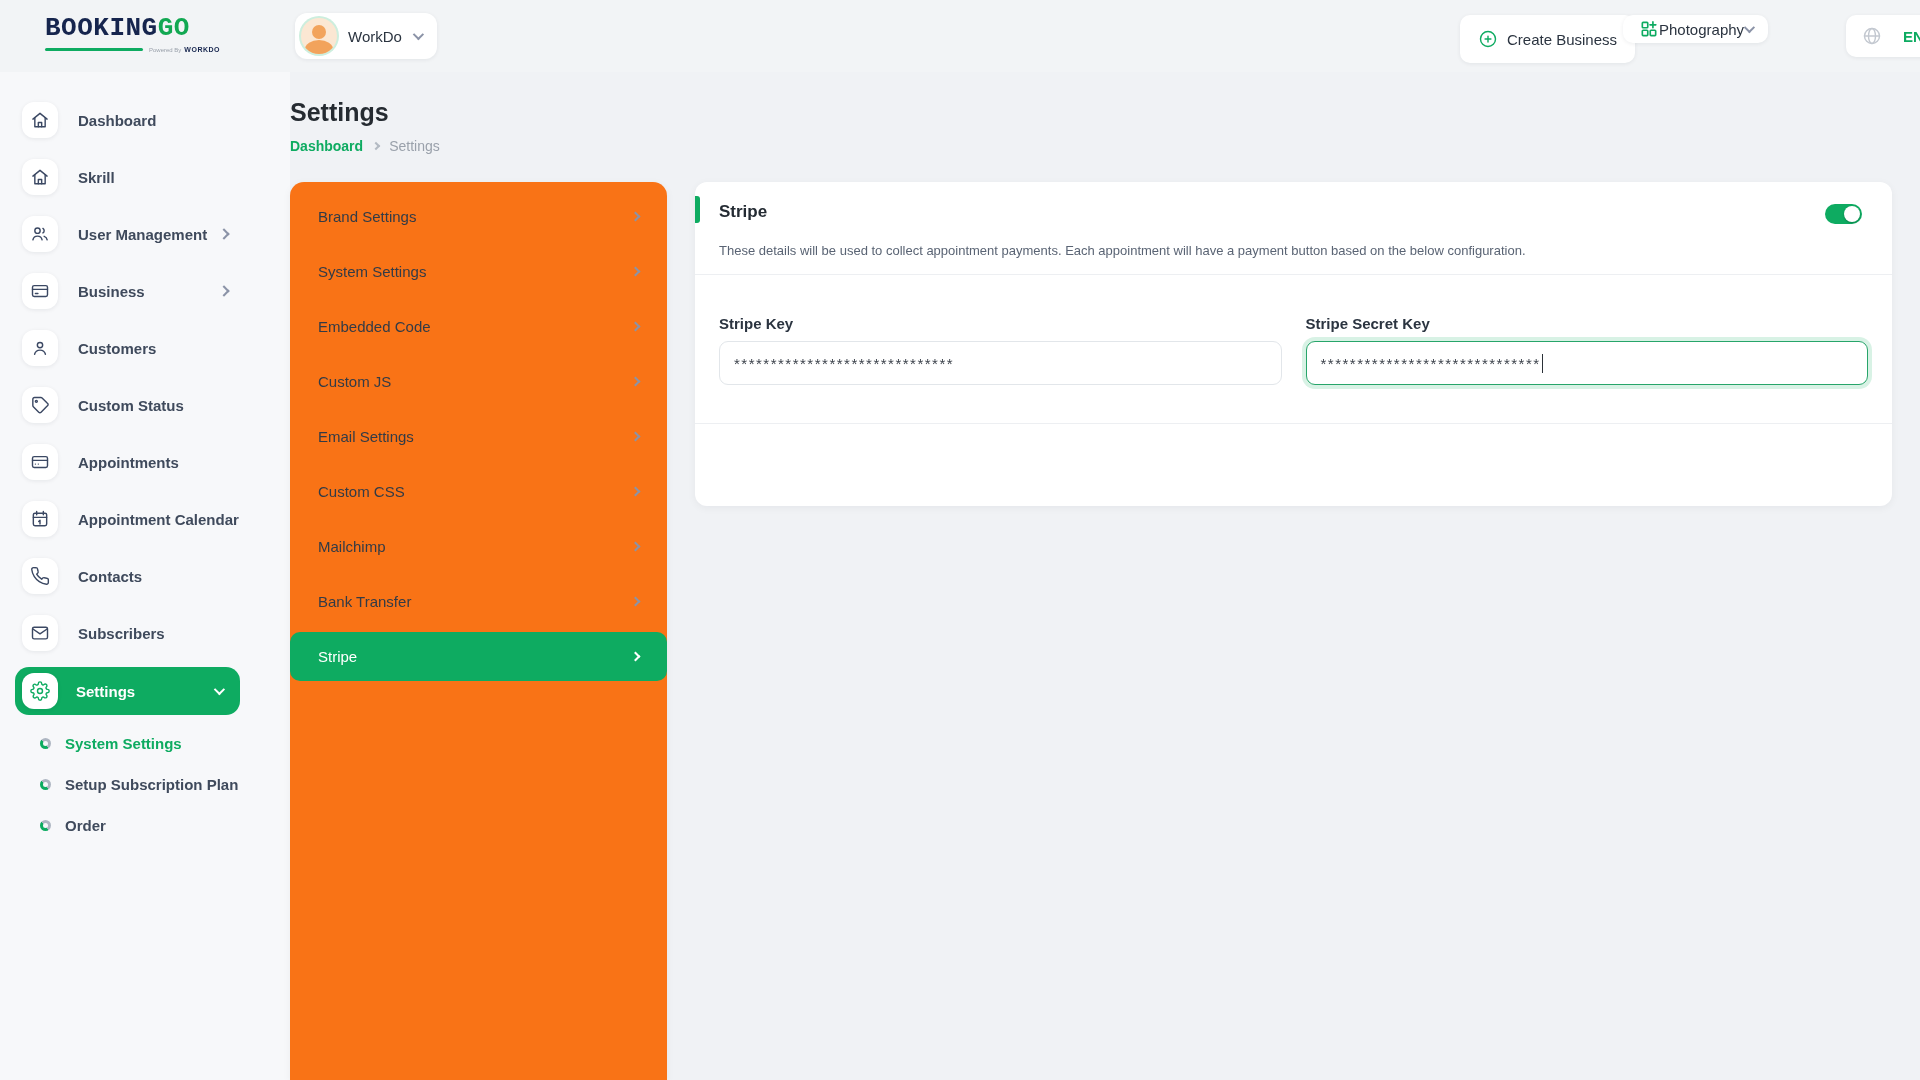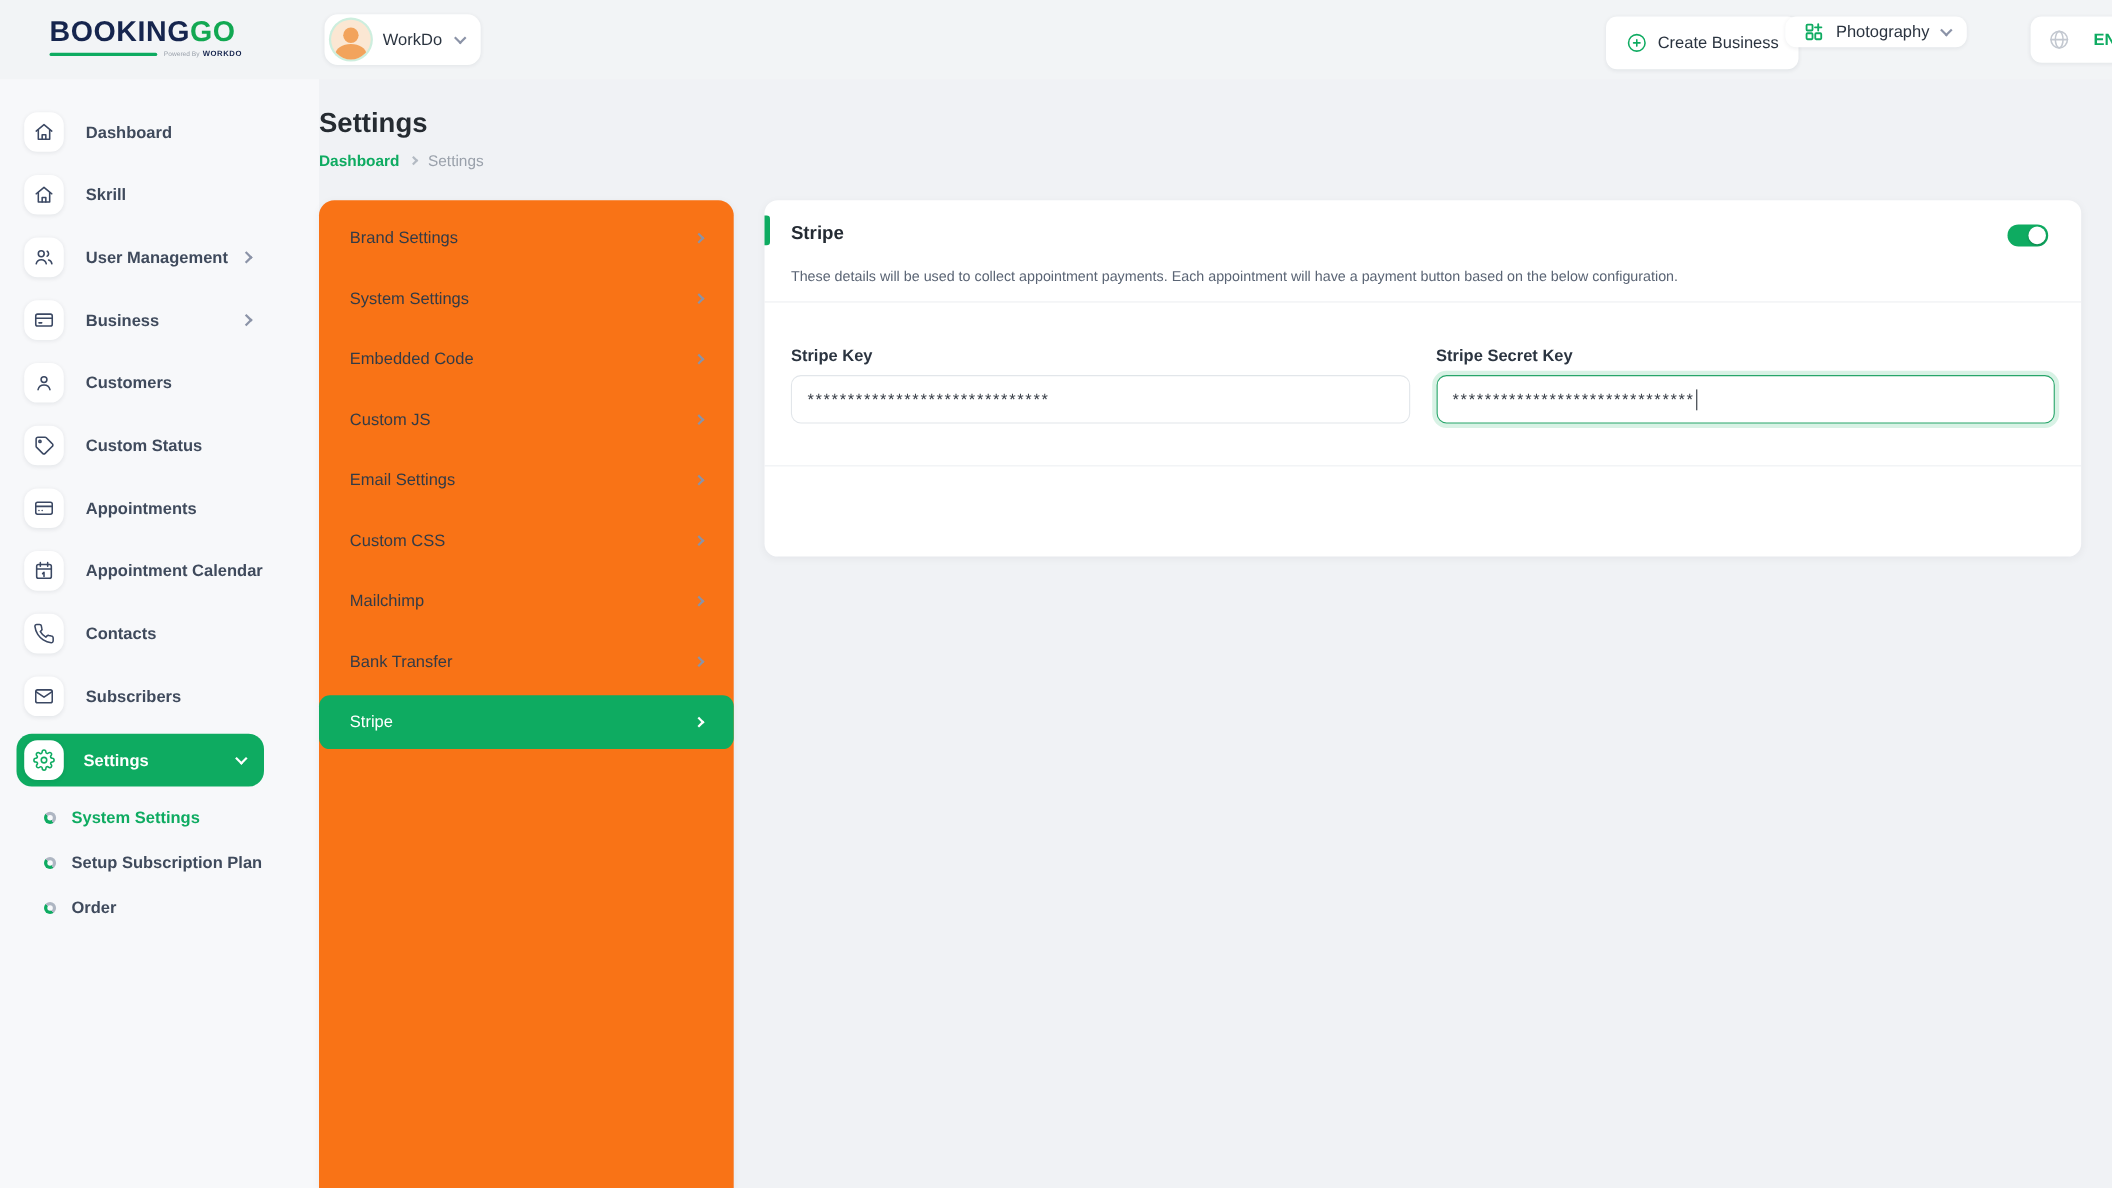--- a/index.html
+++ b/index.html
@@ -9,42 +9,42 @@
     background:#f0f2f5;
     color:#333b46;
     overflow:hidden;
     position:relative;
   }
   .icon-svg { display:block; stroke:currentColor; fill:none; stroke-width:1.7; stroke-linecap:round; stroke-linejoin:round; }
 
   
   .topbar { position:absolute; left:0; top:0; width:1920px; height:72px; background:#f2f4f6; }
   .logo { position:absolute; left:45px; top:15px; width:175px; }
-  .logo-row { font-size:26px; font-weight:800; letter-spacing:.5px; line-height:1; }
+  .logo-row { font-size:26px; font-weight:800; letter-spacing:.5px; line-height:1;font-family:Liberation Mono, monospace; }
   .logo-primary { color:#16254e; }
   .logo-accent { color:#12a852; }
   .logo-sub { display:flex; align-items:center; margin-top:5px; }
   .logo-line { flex:1; height:3px; background:#0eab61; border-radius:2px; margin-right:6px; }
   .logo-powered { font-size:6px; color:#9aa1ab; margin-right:3px; white-space:nowrap; }
   .logo-powered-brand { font-size:7px; font-weight:800; color:#16254e; letter-spacing:.5px; white-space:nowrap; }
 
   .pill { position:absolute; background:#fff; border-radius:10px; box-shadow:0 1px 4px rgba(16,24,40,.07);
           display:flex; align-items:center; font-size:15px; color:#2b3440; }
   .pill-workspace { left:295px; top:13px; height:46px; padding:0 16px 0 6px; border-radius:12px; gap:11px; }
   .avatar { width:36px; height:36px; border-radius:50%; background:#fbe7d3; position:relative; overflow:hidden;
             box-shadow:0 0 0 2px #cdeede; }
   .avatar::before { content:""; position:absolute; left:11px; top:7px; width:14px; height:14px; border-radius:50%; background:#f2a35c; }
   .avatar::after  { content:""; position:absolute; left:4px; top:22px; width:28px; height:18px; border-radius:50%; background:#f2a35c; }
   .chev { width:8px; height:8px; border-right:2px solid #8b93a7; border-bottom:2px solid #8b93a7; display:inline-block; }
   .chev-down { transform:rotate(45deg) translateY(-2px); }
   .chev-right { transform:rotate(-45deg); }
 
   .pill-create { left:1460px; top:15px; height:48px; padding:0 18px; gap:9px; cursor:pointer; }
   .plus-icon { color:#0eab61; }
-  .pill-biz { left:1623px; top:15px; height:28px; padding:0 16px; gap:10px; cursor:pointer; }
+  .pill-biz { left:1623px; top:15px; height:28px; padding:0 16px; cursor:pointer; }
   .grid-icon { color:#0eab61; }
   .pill-lang { left:1846px; top:15px; height:42px; width:123px; padding:0 16px; justify-content:space-between; cursor:pointer; }
   .globe-icon { color:#c3c8d0; }
   .lang-label { color:#0eab61; font-weight:600; }
 
   
   .sidebar { position:absolute; left:0; top:72px; width:290px; height:1008px; background:#f7f8fa; }
   .side-item { position:relative; display:flex; align-items:center; height:46px; margin:0 0 11px 0; padding-left:22px; cursor:pointer; }
   .side-icon-box { width:36px; height:36px; background:#fff; border-radius:12px; box-shadow:0 1px 4px rgba(16,24,40,.08);
                    display:flex; align-items:center; justify-content:center; color:#3b4863; margin-right:20px; flex:0 0 auto; }

